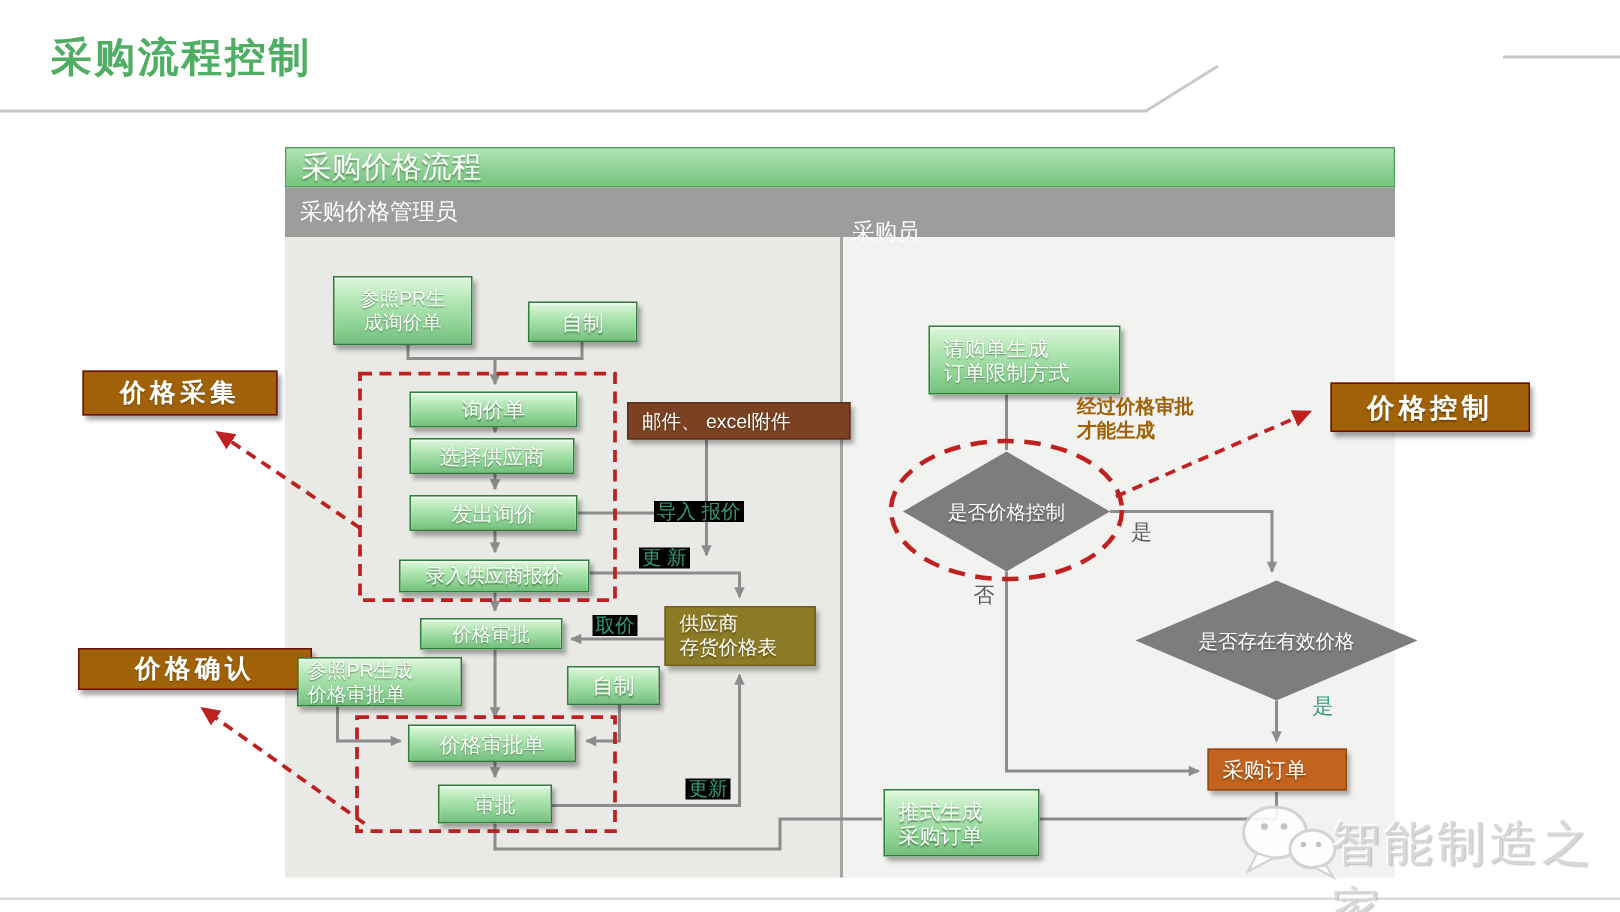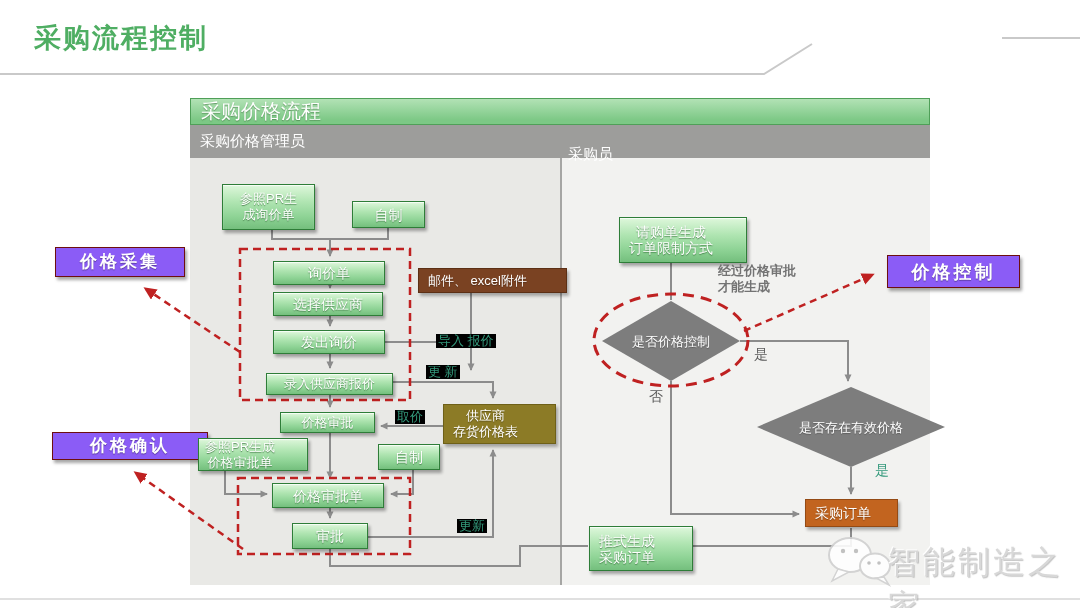--- a/index.html
+++ b/index.html
@@ -18,33 +18,33 @@
   .lane-bg-left{position:absolute;left:190px;top:158px;width:371px;height:427px;background:#e9e9e6;}
   .lane-bg-right{position:absolute;left:561px;top:158px;width:369px;height:427px;background:#f2f2f0;}
   .lane-divider{position:absolute;left:560px;top:158px;width:2px;height:427px;background:#a6a6a4;}
   
   .bx{position:absolute;box-sizing:border-box;display:flex;align-items:center;justify-content:center;
       text-align:center;color:#fff;font-size:14px;line-height:16px;white-space:pre-line;
       text-shadow:0 1px 1px rgba(0,0,0,.35);}
   .green{background:linear-gradient(180deg,#def7db 0%,#b0e5b2 38%,#8ed395 72%,#74bf7d 100%);
       border:1px solid #2e7d38;box-shadow:2px 3px 3px rgba(0,0,0,.33),inset 0 1px 1px rgba(255,255,255,.8);
       text-shadow:0 1px 1px rgba(45,100,50,.7);}
-  .darkred{background:#8b5cf6;border:1px solid #6d0f0f;box-shadow:2px 3px 3px rgba(0,0,0,.35);
+  .darkred{background:#a16207;border:1px solid #6d0f0f;box-shadow:2px 3px 3px rgba(0,0,0,.35);
       font-weight:bold;font-size:17px;letter-spacing:3px;}
   .brown{background:#7a4222;border:1px solid #5c3015;box-shadow:2px 3px 3px rgba(0,0,0,.3);font-size:13px;}
   .olive{background:#8c7b26;border:1px solid #6e6018;box-shadow:2px 3px 3px rgba(0,0,0,.3);font-size:13px;}
   .orange{background:#c2641f;border:1px solid #944a14;box-shadow:2px 3px 3px rgba(0,0,0,.3);}
-  .la{justify-content:flex-start;text-align:center;padding-left:9px;}
+  .la{justify-content:flex-start;text-align:left;padding-left:9px;}
   .sm{font-size:13px;}
   
   .lbl{position:absolute;font-size:13px;color:#33997b;white-space:nowrap;background:#000000;
        padding:0 2px;line-height:14px;}
   .lbl.on-right{background:#f2f2f0;}
   .lbl.gray{color:#5a5a5a;background:transparent;font-size:14px;}
-  .note{position:absolute;font-size:13px;line-height:16px;color:#737373;white-space:pre-line;font-weight:bold;}
+  .note{position:absolute;font-size:13px;line-height:16px;color:#a16207;white-space:pre-line;font-weight:bold;}
   .dtext{position:absolute;color:#fff;font-size:13px;text-align:center;white-space:nowrap;
        text-shadow:0 1px 1px rgba(0,0,0,.3);}
   .overlay{position:absolute;left:0;top:0;}
   .wm-text{position:absolute;left:888px;top:541px;font-size:32px;letter-spacing:3px;color:#d6d6d6;
        text-shadow:-1px -1px 0 rgba(255,255,255,.95),1px 1px 1px rgba(140,140,140,.55);opacity:.95;}
 </style>
 </head>
 <body>
 
 <div class="slide">
@@ -134,21 +134,21 @@
   <div class="bx green" style="left:273px;top:292px;width:110px;height:24px">选择供应商</div>
   <div class="bx green" style="left:273px;top:330px;width:112px;height:24px">发出询价</div>
   <div class="bx green sm" style="left:266px;top:373px;width:127px;height:22px">录入供应商报价</div>
   <div class="bx green sm" style="left:280px;top:412px;width:95px;height:21px">价格审批</div>
   <div class="bx green sm la" style="left:198px;top:438px;width:110px;height:33px;padding-left:6px">参照PR生成
 价格审批单</div>
   <div class="bx green" style="left:378px;top:444px;width:62px;height:26px">自制</div>
   <div class="bx green" style="left:272px;top:483px;width:112px;height:25px">价格审批单</div>
   <div class="bx green" style="left:292px;top:523px;width:76px;height:26px">审批</div>
   <div class="bx brown la" style="left:418px;top:268px;width:149px;height:25px">邮件、 excel附件</div>
-  <div class="bx olive la" style="left:443px;top:404px;width:113px;height:40px">供应商
+  <div class="bx olive la" style="left:443px;top:404px;width:101px;height:40px">供应商
 存货价格表</div>
 
   <div class="bx green la" style="left:619px;top:217px;width:128px;height:46px">请购单生成
 订单限制方式</div>
   <div class="bx green la" style="left:589px;top:526px;width:104px;height:45px">推式生成
 采购订单</div>
   <div class="bx orange la" style="left:805px;top:499px;width:93px;height:28px">采购订单</div>
 
   <div class="dtext" style="left:601px;top:333px;width:140px">是否价格控制</div>
   <div class="dtext" style="left:757px;top:419px;width:188px">是否存在有效价格</div>

